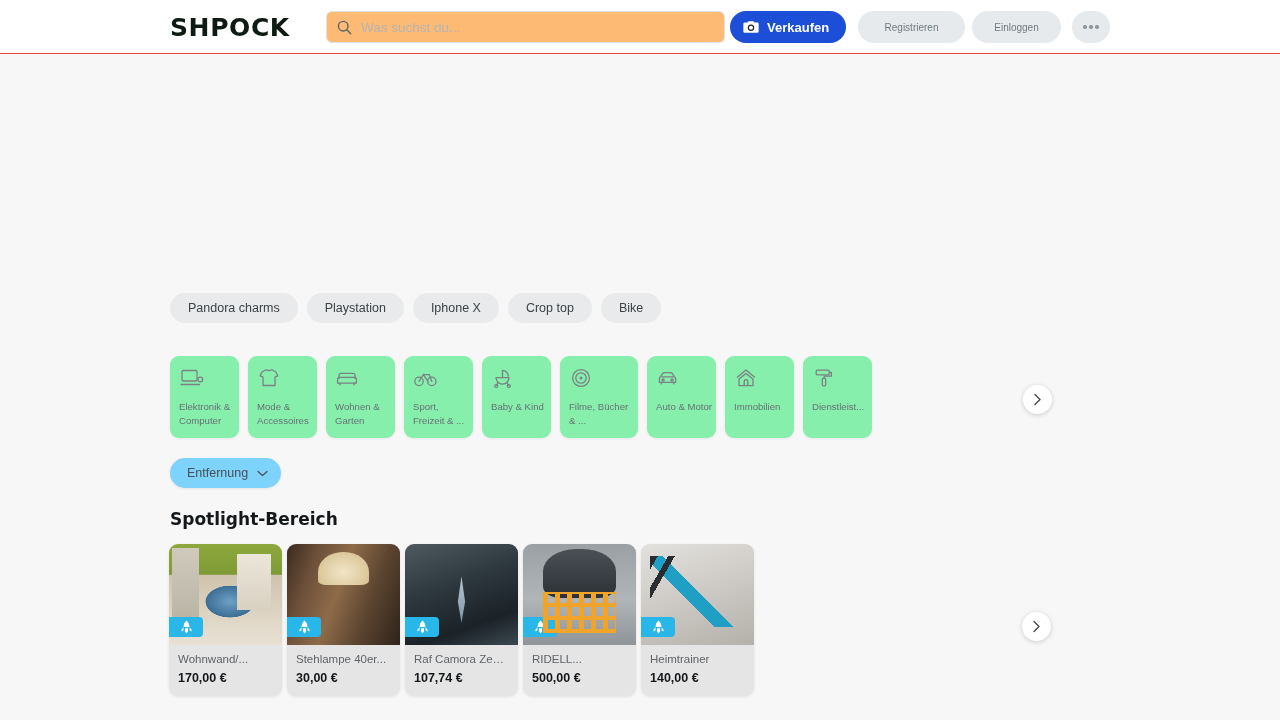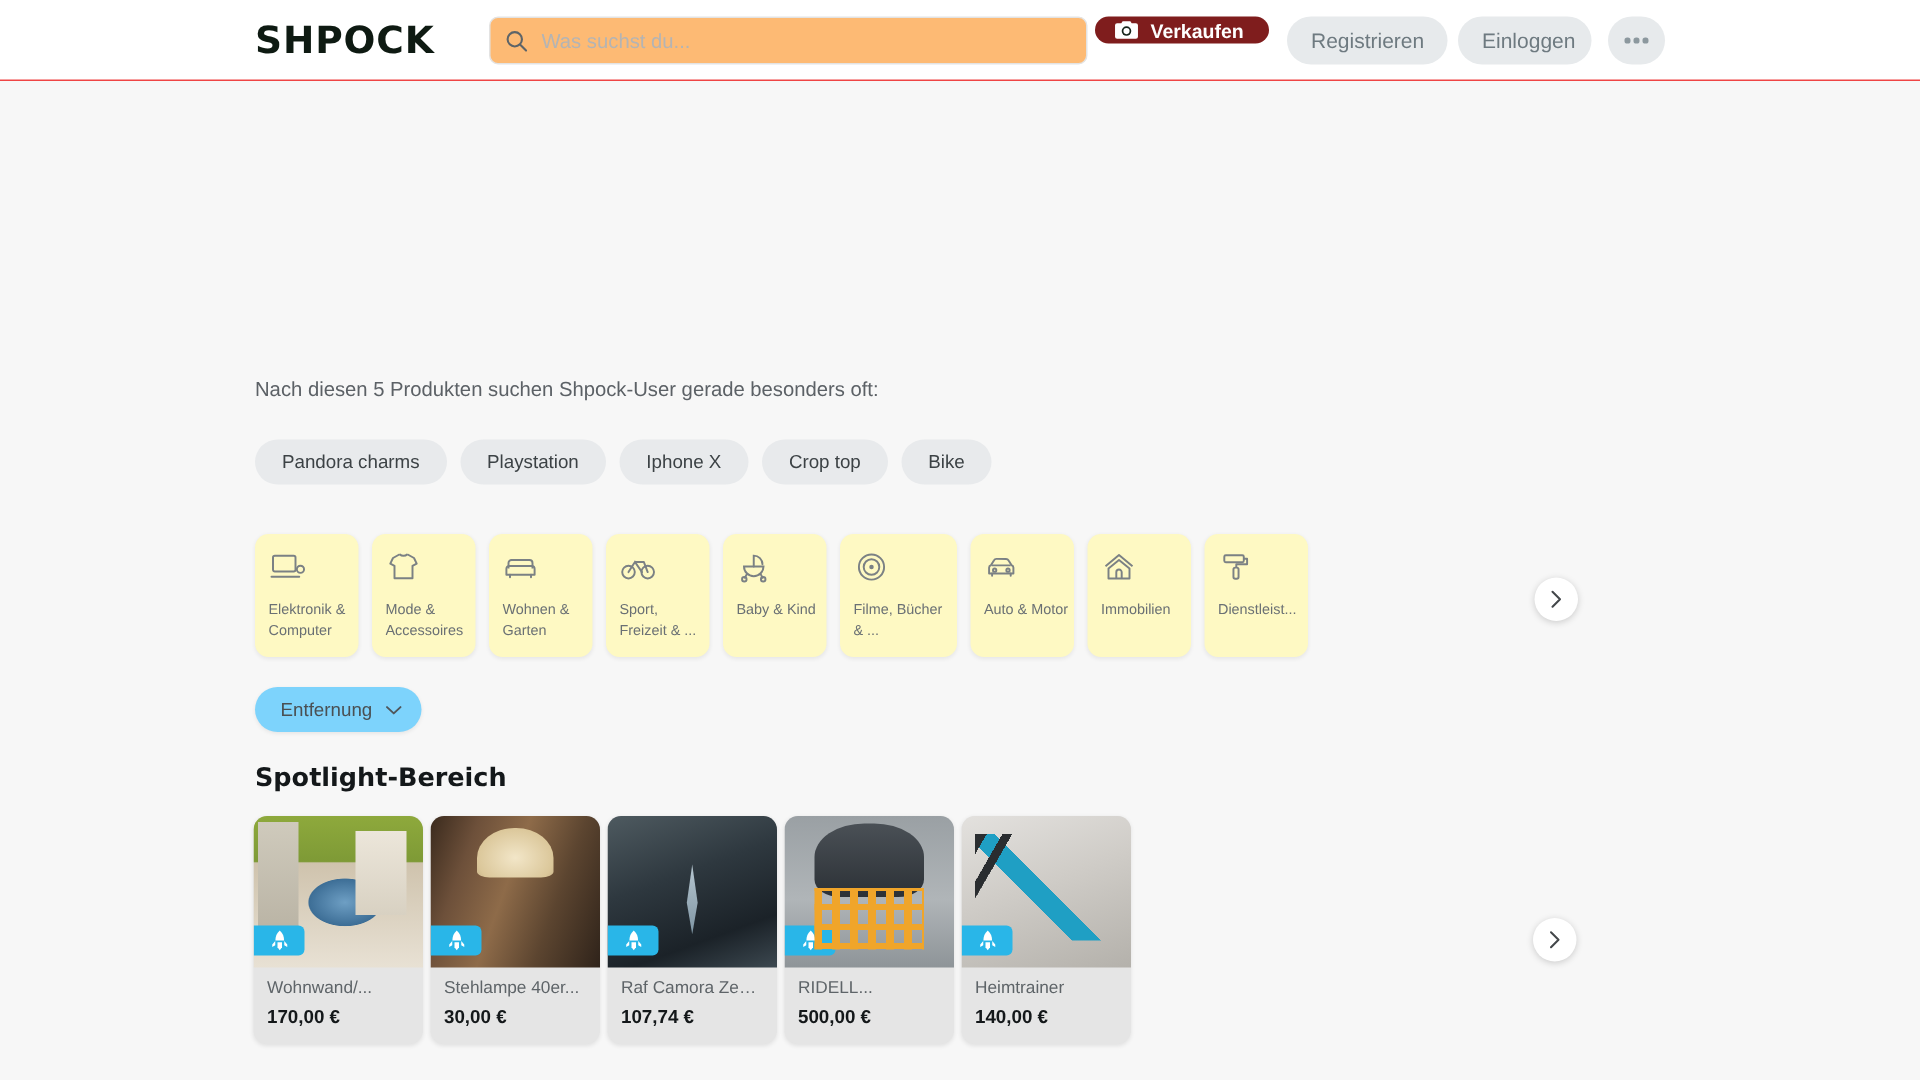--- a/index.html
+++ b/index.html
@@ -41,36 +41,36 @@
   .search-input {
     border: none; outline: none; width: 100%;
     font-size: 13.5px; color: #333;
     font-family: "Liberation Sans", sans-serif;
     background: transparent;
   }
   .search-input::placeholder { color: #b4b4b4; }
 
   .btn-sell {
     position: absolute; left: 730px; top: 11px;
-    height: 18px; padding: 0 17px 0 13px;
-    background: #7f1d1d;
+    height: 32px; padding: 0 17px 0 13px;
+    background: #1d4ed8;
     border: none; border-radius: 16px;
     display: flex; align-items: center; gap: 8px;
     cursor: pointer;
   }
   .btn-sell span {
     color: #fff; font-size: 13px; font-weight: 700;
     font-family: "Liberation Sans", sans-serif;
   }
   .cam-icon { width: 16px; height: 14px; flex: 0 0 auto; }
 
   .btn-grey {
     position: absolute; top: 11px; height: 32px;
     background: #e7eaec; border: none; border-radius: 16px;
-    color: #6e7a80; font-size: 14px;
+    color: #6e7a80; font-size: 10px;
     font-family: "Liberation Sans", sans-serif;
     cursor: pointer; padding: 0 16px;
   }
   .btn-reg { left: 858px; width: 107px; }
   .btn-log { left: 972px; width: 89px; }
   .btn-more {
     position: absolute; left: 1072px; top: 11px;
     width: 38px; height: 32px;
     background: #e7eaec; border: none; border-radius: 16px;
     display: flex; align-items: center; justify-content: center;
@@ -99,21 +99,21 @@
     background: #e8eaec; border-radius: 15px;
     display: flex; align-items: center; justify-content: center;
     font-size: 12.5px; color: #3c4245; cursor: pointer;
     white-space: nowrap;
   }
 
   
   .cats { position: absolute; left: 170px; top: 302px; display: flex; gap: 9px; }
   .cat {
     width: 69px; height: 82px;
-    background: #fef9c3; border-radius: 9px;
+    background: #86efac; border-radius: 9px;
     box-shadow: 0 1px 3px rgba(0,0,0,.07);
     padding: 11px 8px 0 10px;
     position: relative; cursor: pointer;
     overflow: hidden;
   }
   .cat svg { display: block; }
   .cat-label {
     position: absolute; left: 9px; right: 4px; top: 44px;
     font-size: 9.6px; line-height: 13.5px;
     color: #6a7074;
@@ -230,21 +230,20 @@
 
   <button class="btn-more">
     <i></i>
     <i></i>
     <i></i>
   </button>
 </div>
 
 <div class="page">
 
-  <div class="hero-sub">Nach diesen 5 Produkten suchen Shpock-User gerade besonders oft:</div>
 
   <div class="chips">
     <div class="chip">Pandora charms</div>
     <div class="chip">Playstation</div>
     <div class="chip">Iphone X</div>
     <div class="chip">Crop top</div>
     <div class="chip">Bike</div>
   </div>
 
   <div class="cats">

